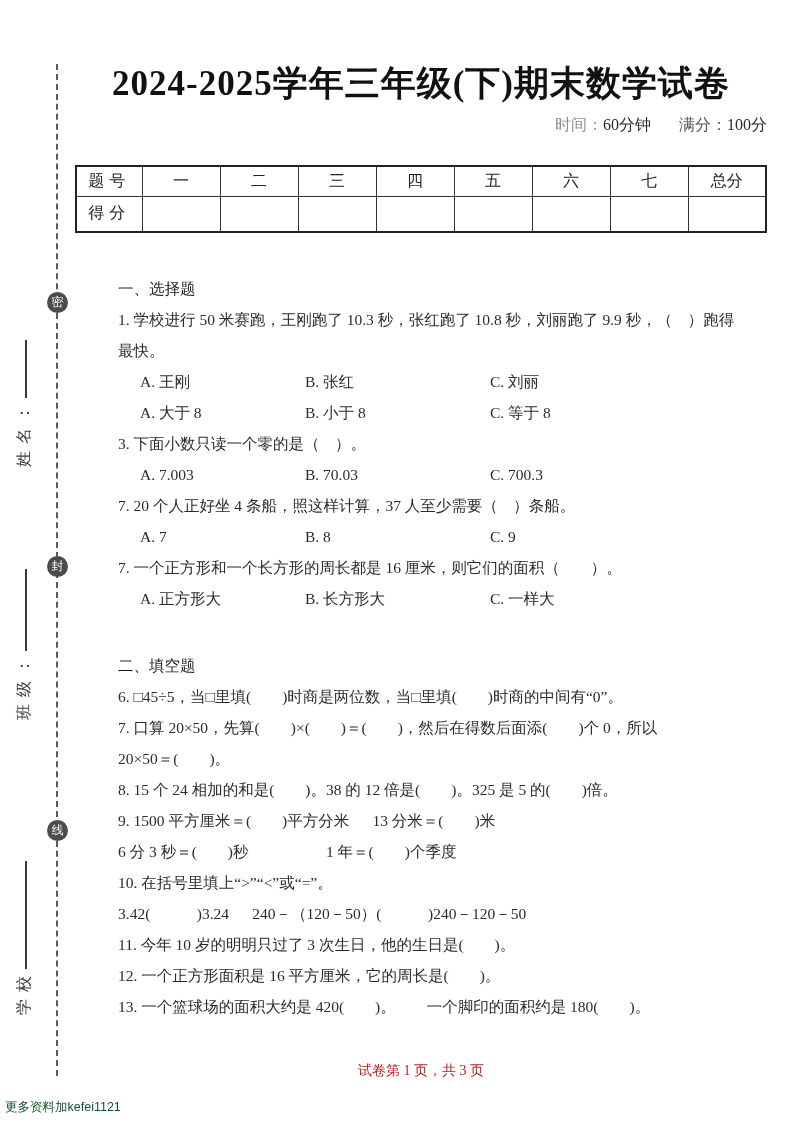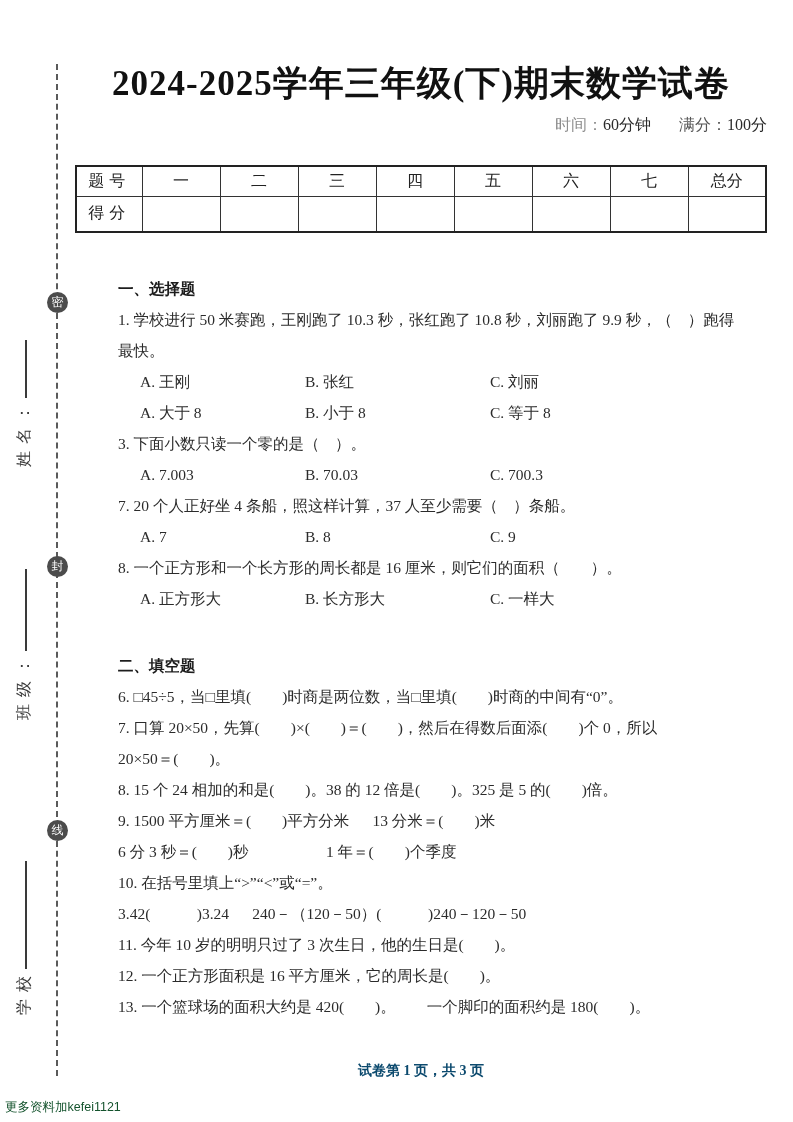--- a/index.html
+++ b/index.html
@@ -36,30 +36,30 @@
   .meta .gap { display:inline-block; width:28px; }
 
   table.score { margin-top:28px; width:100%; border-collapse:collapse;
     table-layout:fixed; border:2px solid #222; }
   table.score td { border:1px solid #333; text-align:center; font-size:16px;
     height:30px; color:#222; }
   table.score td.first { width:66px; letter-spacing:5px; }
   table.score tr.score-row td { height:36px; }
 
   .content { padding-left:43px; font-size:15.5px; }
-  .sec-heading { font-weight:bold; line-height:31px; color:#1d1d1d; }
+  .sec-heading { font-weight:normal; line-height:31px; color:#1d1d1d; }
   .q-line { line-height:31px; white-space:pre-wrap; }
   .options { display:flex; line-height:31px; padding-left:22px;justify-content:center; }
   .opt-a { width:165px; }
   .opt-b { width:185px; }
   .opt-c { flex:1; }
   .choice { margin-top:40px; }
   .fill { margin-top:36px; }
 
-  .footer { margin-top:40px; text-align:center; font-size:14px; color:#0c4a6e;font-weight:bold; }
+  .footer { margin-top:40px; text-align:center; font-size:14px; color:#b91c1c; }
   .watermark { position:absolute; left:5px; bottom:6px; font-size:12.5px; color:#14532d;
     font-family:"Liberation Sans","DejaVu Sans",sans-serif; }
 </style>
 </head>
 <body>
 
 <div class="page">
 
   <div class="seal-line"></div>
   <span class="seal-char c0">密</span>
@@ -149,21 +149,21 @@
         <div>
           <div class="q-line">7. 20 个人正好坐 4 条船，照这样计算，37 人至少需要（　）条船。</div>
           <div class="options">
             <span class="opt-a">A. 7</span>
             <span class="opt-b">B. 8</span>
             <span class="opt-c">C. 9</span>
           </div>
         </div>
 
         <div>
-          <div class="q-line">8. 一个正方形和一个长方形的周长都是 16 厘米，则它们的面积（　　）。</div>
+          <div class="q-line">7. 一个正方形和一个长方形的周长都是 16 厘米，则它们的面积（　　）。</div>
           <div class="options">
             <span class="opt-a">A. 正方形大</span>
             <span class="opt-b">B. 长方形大</span>
             <span class="opt-c">C. 一样大</span>
           </div>
         </div>
       </div>
 
       <div class="fill">
         <div class="sec-heading">二、填空题</div>

